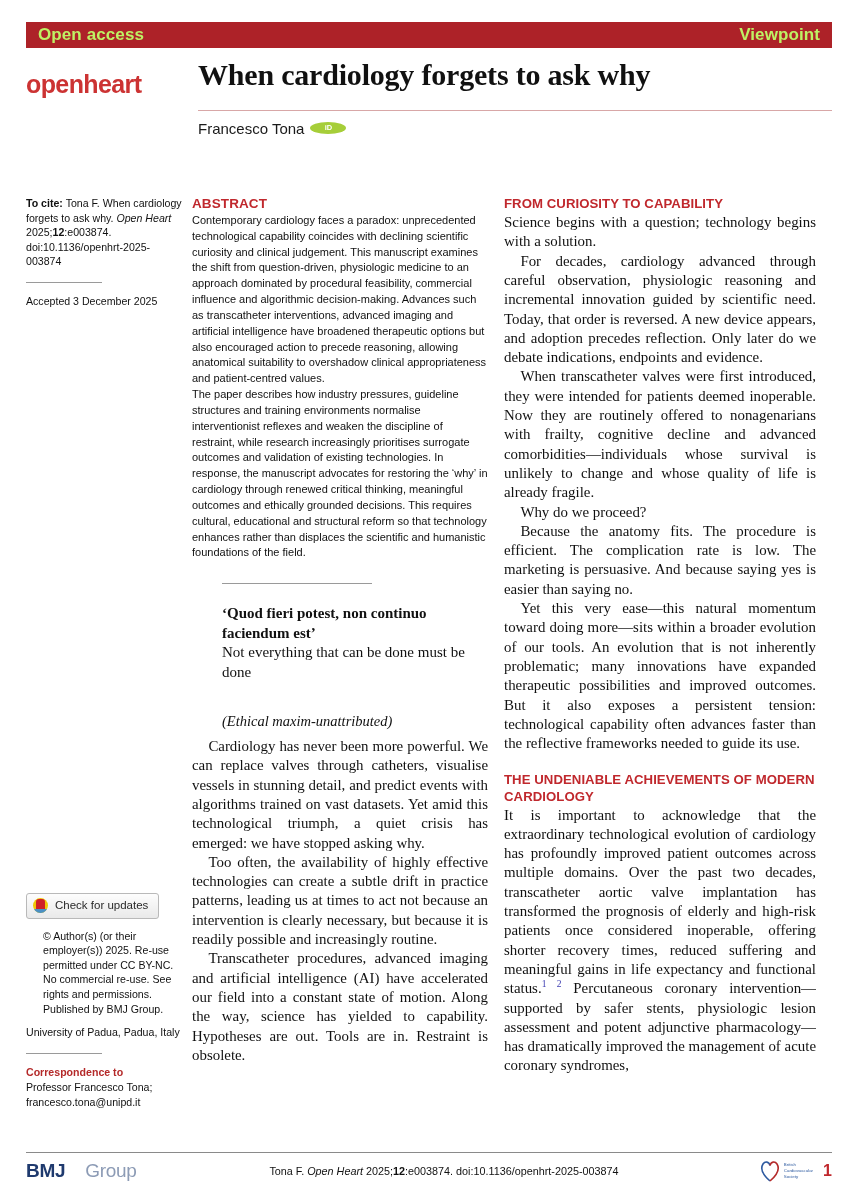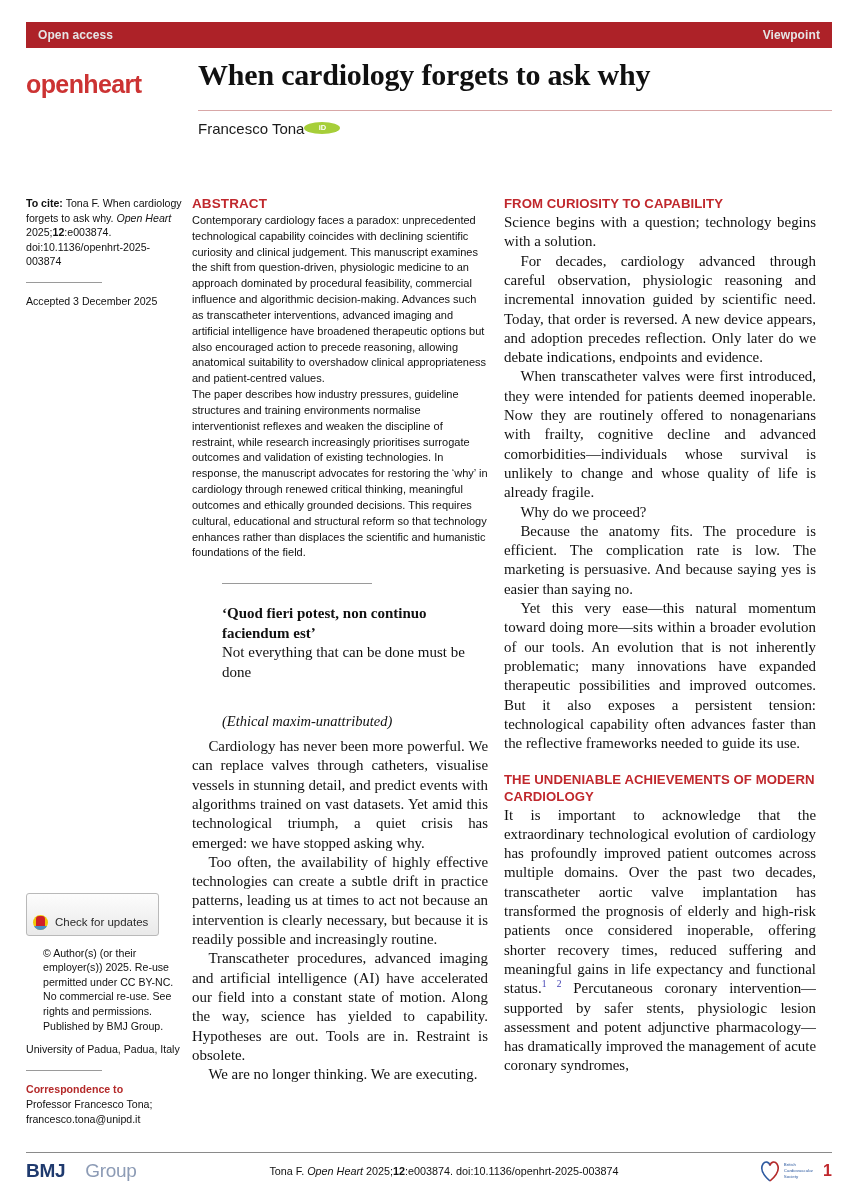--- a/index.html
+++ b/index.html
@@ -31,22 +31,22 @@
     width: 806px;
     height: 26px;
     background: #ad2228;
     display: flex;
     align-items: center;
     justify-content: space-between;
     box-sizing: border-box;
     padding: 0 12px;
   }
   .banner-left, .banner-right {
-    color: #e5e5e5;
-    font-size: 12px;
+    color: #bef264;
+    font-size: 17px;
     font-weight: bold;
     letter-spacing: .1px;
   }
 
   
   .titlewrap {
     position: absolute;
     left: 26px;
     top: 58px;
     width: 806px;
@@ -80,21 +80,21 @@
     letter-spacing: -0.2px;
   }
   .title-rule {
     border: 0;
     border-top: 1px solid #d8a7a7;
     margin: 18px 0 9px 0;
   }
   .author-line {
     display: flex;
     align-items: center;
-    gap: 0;
+    gap: 6px;
     font-size: 15px;
     color: #1a1a1a;
   }
   .orcid {
     display: inline-block;
     width: 36px;
     height: 12px;
     border-radius: 50%;
     background: #a6ce39;
     color: #fff;
@@ -147,21 +147,21 @@
   }
   .accepted { margin: 0; }
 
   .checkbtn {
     display: inline-flex;
     align-items: center;
     gap: 7px;
     border: 1px solid #b9b9b9;
     border-radius: 3px;
     background: linear-gradient(#fdfdfd, #e9e9e9);
-    padding: 21px 10px 4px 6px;
+    padding: 4px 10px 4px 6px;
     font-size: 11.5px;
     color: #2a2a2a;
     margin: 0 0 10px 0;
   }
   .cfu-mark {
     width: 15px; height: 15px;
     border-radius: 50%;
     background: #f0c808;
     position: relative;
     overflow: hidden;
@@ -385,21 +385,20 @@
       <div class="quote">
         <div class="q-latin">‘Quod fieri potest, non continuo faciendum est’</div>
         <div class="q-trans">Not everything that can be done must be done</div>
         <div class="quote-attrib">(Ethical maxim-unattributed)</div>
       </div>
 
       <div class="serif-body" style="margin-top:6px">
         <p>Cardiology has never been more powerful. We can replace valves through catheters, visualise vessels in stunning detail, and predict events with algorithms trained on vast datasets. Yet amid this technological triumph, a quiet crisis has emerged: we have stopped asking why.</p>
         <p>Too often, the availability of highly effective technologies can create a subtle drift in practice patterns, leading us at times to act not because an intervention is clearly necessary, but because it is readily possible and increasingly routine.</p>
         <p>Transcatheter procedures, advanced imaging and artificial intelligence (AI) have accelerated our field into a constant state of motion. Along the way, science has yielded to capability. Hypotheses are out. Tools are in. Restraint is obsolete.</p>
-        <p>We are no longer thinking. We are executing.</p>
       </div>
     </div>
 
     <div class="col-right">
       <div class="sec-head">FROM CURIOSITY TO CAPABILITY</div>
       <div class="serif-body">
         <p class="noindent">Science begins with a question; technology begins with a solution.</p>
         <p>For decades, cardiology advanced through careful observation, physiologic reasoning and incremental innovation guided by scientific need. Today, that order is reversed. A new device appears, and adoption precedes reflection. Only later do we debate indications, endpoints and evidence.</p>
         <p>When transcatheter valves were first introduced, they were intended for patients deemed inoperable. Now they are routinely offered to nonagenarians with frailty, cognitive decline and advanced comorbidities—individuals whose survival is unlikely to change and whose quality of life is already fragile.</p>
         <p>Why do we proceed?</p>

